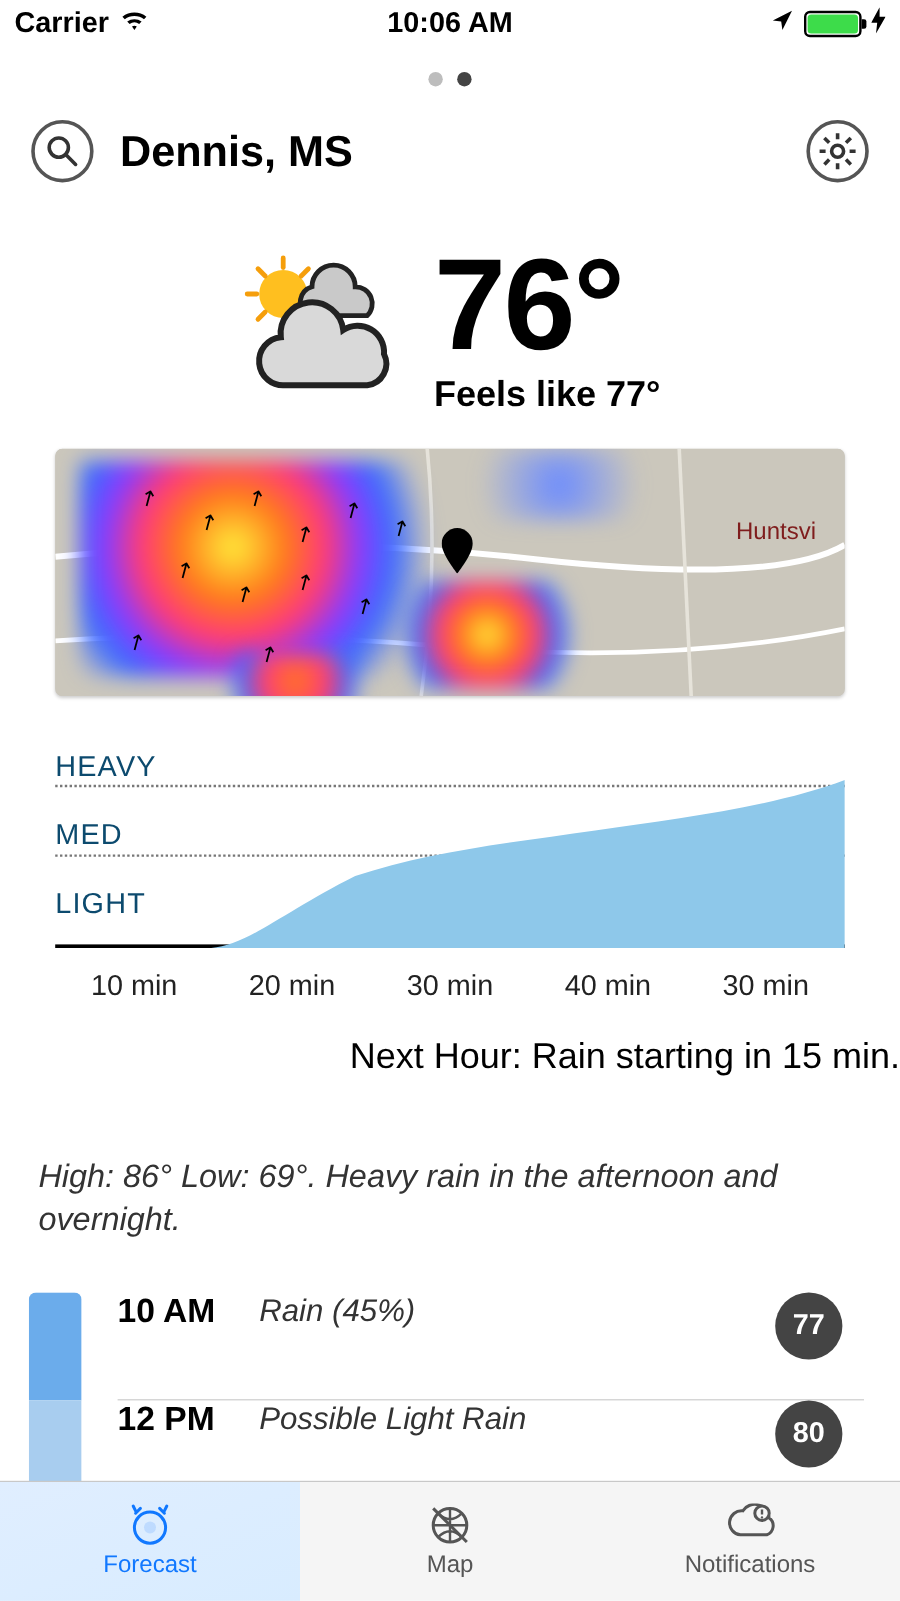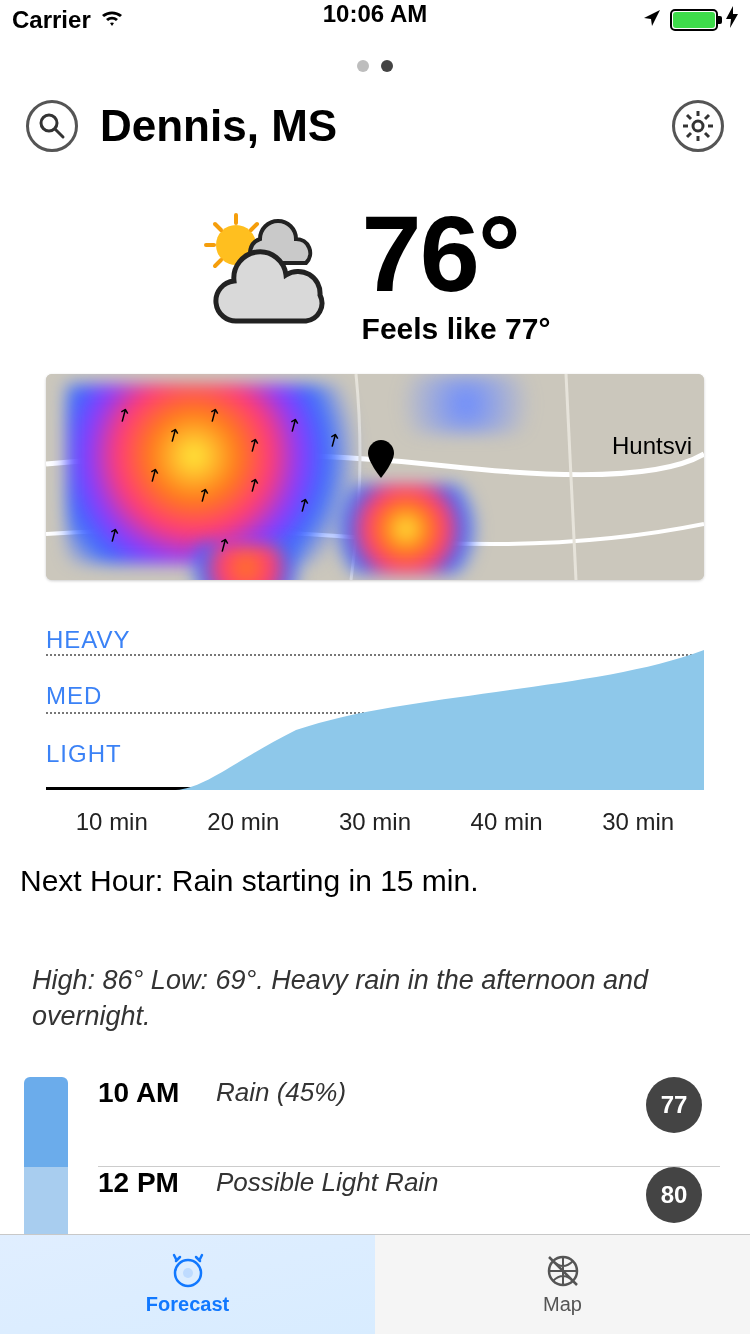--- a/index.html
+++ b/index.html
@@ -1,79 +1,79 @@
 <!DOCTYPE html>
 <html><head>
 <meta charset="utf-8">
 <style>
   * { margin: 0; padding: 0; box-sizing: border-box; }
   html, body { width: 750px; height: 1334px; font-family: -apple-system, "Helvetica Neue", Arial, sans-serif; background: #fff; color: #000; overflow: hidden; }
   
   
-  .status-bar { height: 40px; display: flex; justify-content: space-between; padding: 0 12px; font-size: 24px; font-weight: 600; }
+  .status-bar { height: 40px; display: flex; align-items: center; justify-content: space-between; padding: 0 12px; font-size: 24px; font-weight: 600; }
   .status-left, .status-right { display: flex; align-items: center; gap: 8px; }
   .status-center { position: absolute; left: 50%; transform: translateX(-50%); font-weight: 600; }
   .battery { width: 48px; height: 22px; border: 2px solid #000; border-radius: 5px; position: relative; }
   .battery::after { content: ""; position: absolute; right: -6px; top: 5px; width: 4px; height: 8px; background: #000; border-radius: 0 2px 2px 0; }
   .battery-fill { position: absolute; left: 1px; top: 1px; bottom: 1px; width: 42px; background: #3ddc4a; border-radius: 3px; }
 
   
   .page-dots { display: flex; justify-content: center; gap: 12px; margin-top: 20px; }
   .dot { width: 12px; height: 12px; border-radius: 50%; background: #bdbdbd; }
   .dot.active { background: #444; }
 
   
   .location-row { display: flex; align-items: center; justify-content: space-between; padding: 28px 26px 10px; }
   .loc-left { display: flex; align-items: center; gap: 22px; }
   .circle-btn { width: 52px; height: 52px; border-radius: 50%; border: 3px solid #555; display: flex; align-items: center; justify-content: center; cursor: pointer; }
-  .location-name { font-size: 44px; font-weight: 700; }
+  .location-name { font-size: 36px; font-weight: 700; }
 
   
   .current { display: flex; align-items: center; justify-content: center; gap: 22px; margin-top: 38px; }
   .temp-block { display: flex; flex-direction: column; }
   .temp { font-size: 108px; font-weight: 700; line-height: 1; letter-spacing: -2px; }
   .feels { font-size: 30px; font-weight: 600; margin-top: 4px; }
 
   
   .radar { margin: 28px 46px 0; height: 206px; border-radius: 6px; position: relative; background: #cbc7bc; overflow: hidden; box-shadow: 0 1px 3px rgba(0,0,0,0.2); }
   .radar .roads { position:absolute; inset:0; }
   .radar .blob { position:absolute; filter: blur(8px); }
-  .radar .city-label { position:absolute; right:12px; top:58px; font-size:24px; color:#000000; }
+  .radar .city-label { position:absolute; right:24px; top:58px; font-size:20px; color:#7f1d1d; }
   .radar .pin { position:absolute; left:49%; top:66px; }
   .radar .arrow { position:absolute; font-size:18px; color:#000; transform: rotate(-30deg); }
 
   
   .precip-chart { margin: 50px 46px 0; height: 160px; position: relative; border-bottom: 3px solid #000; }
-  .precip-label { position:absolute; left:0; font-size:24px; color:#3b82f6; letter-spacing:1px; }
+  .precip-label { position:absolute; left:0; font-size:24px; color:#0c4a6e; letter-spacing:1px; }
   .precip-line { position:absolute; left:0; right:0; border-top:2px dotted #777; }
   .precip-area { position:absolute; inset:0; }
   .xtick-row { display:flex; justify-content:space-around; padding: 0 46px; margin-top:18px; }
   .xtick { font-size:24px; color:#222; }
-  .next-hour-summary { text-align:left; font-size:30px; margin-top:28px;margin-left:20px; }
+  .next-hour-summary { text-align:right; font-size:30px; margin-top:28px; }
 
   
   .next24 { padding: 56px 32px 0; }
   .next24-title { font-size:34px; font-weight:700; }
   .next24-sub { font-size:27px; font-style:italic; color:#333; margin-top:8px; line-height:1.35; }
 
   
   .hourly { margin-top: 42px; padding-left: 24px; display:flex; }
   .intensity-bar { width: 44px; display:flex; flex-direction:column; margin-right:30px; border-radius:6px; overflow:hidden; }
   .intensity-seg { flex:1; }
   .hour-rows { flex:1; padding-right:30px; }
   .hour-row { height:90px; display:flex; gap:18px; border-bottom:1px solid #ccc; }
   .hour-row:last-child { border-bottom:none; }
   .hour-time { font-size:28px; font-weight:700; width:100px; }
   .hour-cond { font-size:26px; font-style:italic; color:#333; flex:1; }
   .hour-temp { width:56px; height:56px; border-radius:50%; background:#444; color:#fff; display:flex; align-items:center; justify-content:center; font-size:24px; font-weight:600; margin-right:18px; }
 
   
   .tabbar { position:absolute; bottom:0; left:0; right:0; height:100px; display:flex; border-top:1px solid #c8c8c8; background: linear-gradient(to right, #e8f2ff 0%, #f5f5f5 30%, #f5f5f5 100%); }
   .tab { flex:1; display:flex; flex-direction:column; align-items:center; justify-content:center; gap:4px; font-size:20px; color:#555; }
-  .tab.active { color:#1178ff; background: linear-gradient(to bottom right, #e0eeff, #d8ecff); font-weight: bold; }
+  .tab.active { color:#1178ff; background: linear-gradient(to bottom right, #e0eeff, #d8ecff); }
 </style>
 </head>
 <body>
 
 <div class="status-bar">
   <div class="status-left">
     <span>Carrier</span>
     <span>
       <svg width="26" height="20" viewBox="0 0 26 20">
           <path d="M13 18 L15 15 A4 4 0 0 0 11 15 Z M7 11 A10 10 0 0 1 19 11 L17 13 A7 7 0 0 0 9 13 Z M3 7 A16 16 0 0 1 23 7 L21 9 A13 13 0 0 0 5 9 Z" fill="#000"></path>
@@ -250,13 +250,22 @@
     <span>Forecast</span>
   </div>
   <div class="tab">
     <svg width="40" height="36" viewBox="0 0 40 36">
         <circle cx="20" cy="18" r="14" stroke="#555" stroke-width="2.5" fill="none"></circle>
         <path d="M6 18 H34 M20 4 V32 M10 8 Q20 18 30 8 M10 28 Q20 18 30 28" stroke="#555" stroke-width="2" fill="none"></path>
         <line x1="6" y1="4" x2="34" y2="32" stroke="#555" stroke-width="2.5"></line>
       </svg>
     <span>Map</span>
   </div>
+  <div class="tab">
+    <svg width="44" height="36" viewBox="0 0 44 36">
+        <path d="M14 26 a10 10 0 0 1 2 -20 a12 12 0 0 1 22 6 a8 8 0 0 1 -2 14 Z" stroke="#555" stroke-width="2.5" fill="none"></path>
+        <circle cx="32" cy="8" r="6" stroke="#555" stroke-width="2.5" fill="#f5f5f5"></circle>
+        <line x1="32" y1="5" x2="32" y2="9" stroke="#555" stroke-width="2"></line>
+        <circle cx="32" cy="11.5" r="1" fill="#555"></circle>
+      </svg>
+    <span>Notifications</span>
+  </div>
 </div>
 
 </body></html>

